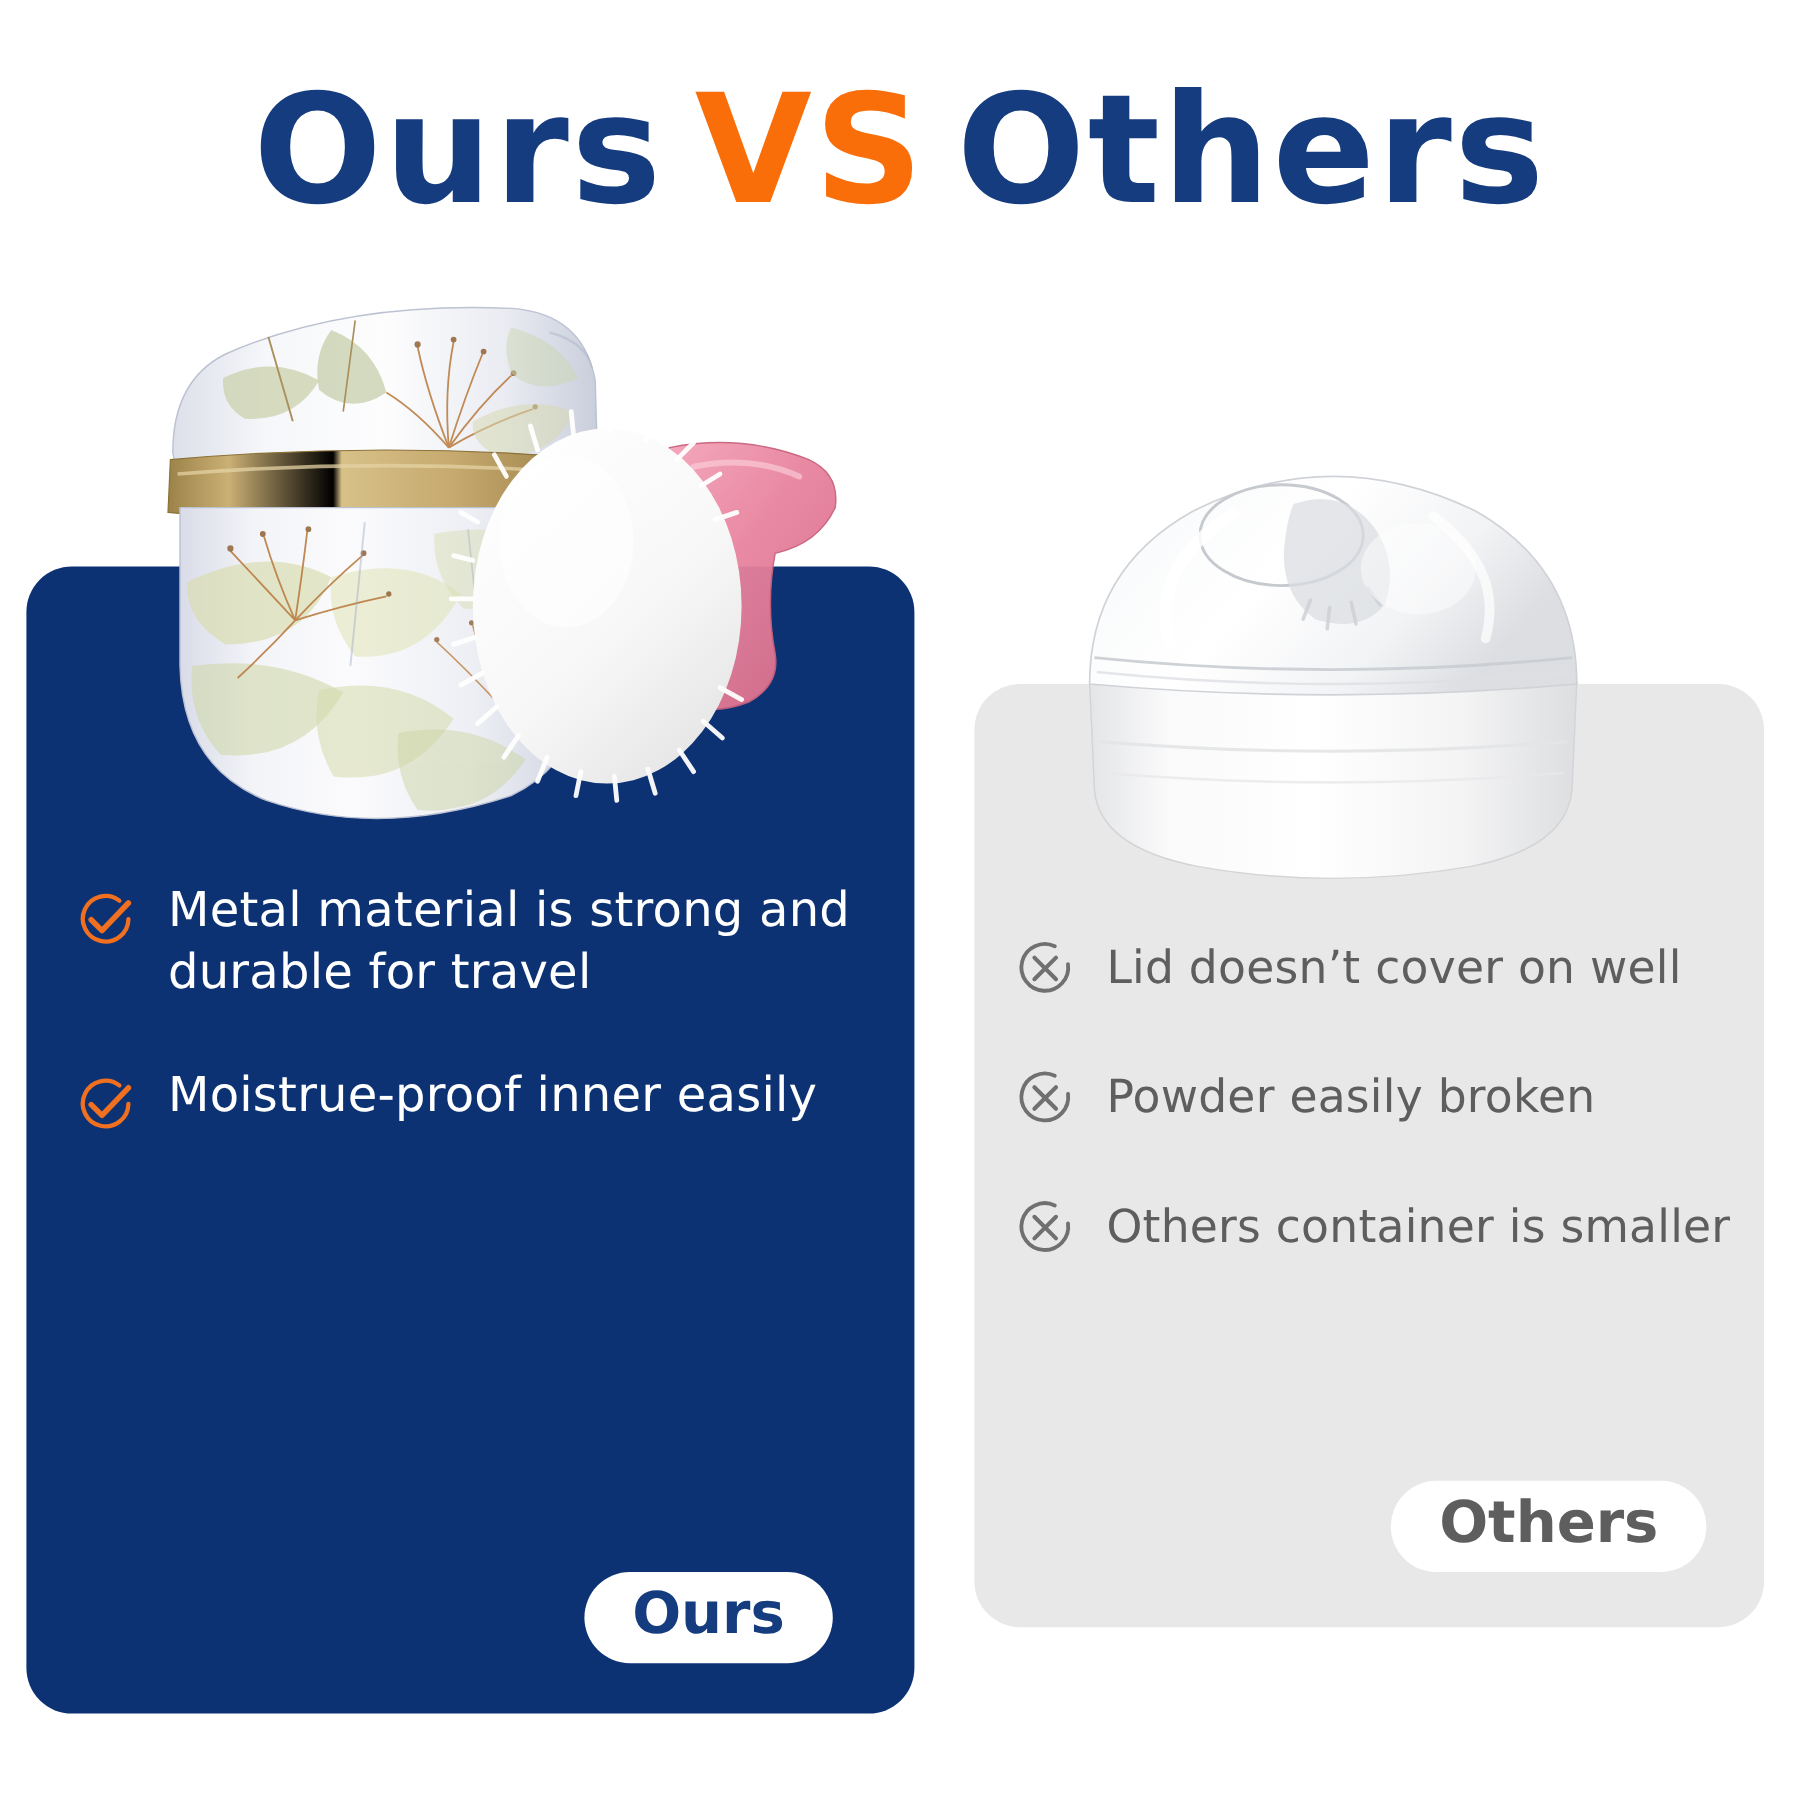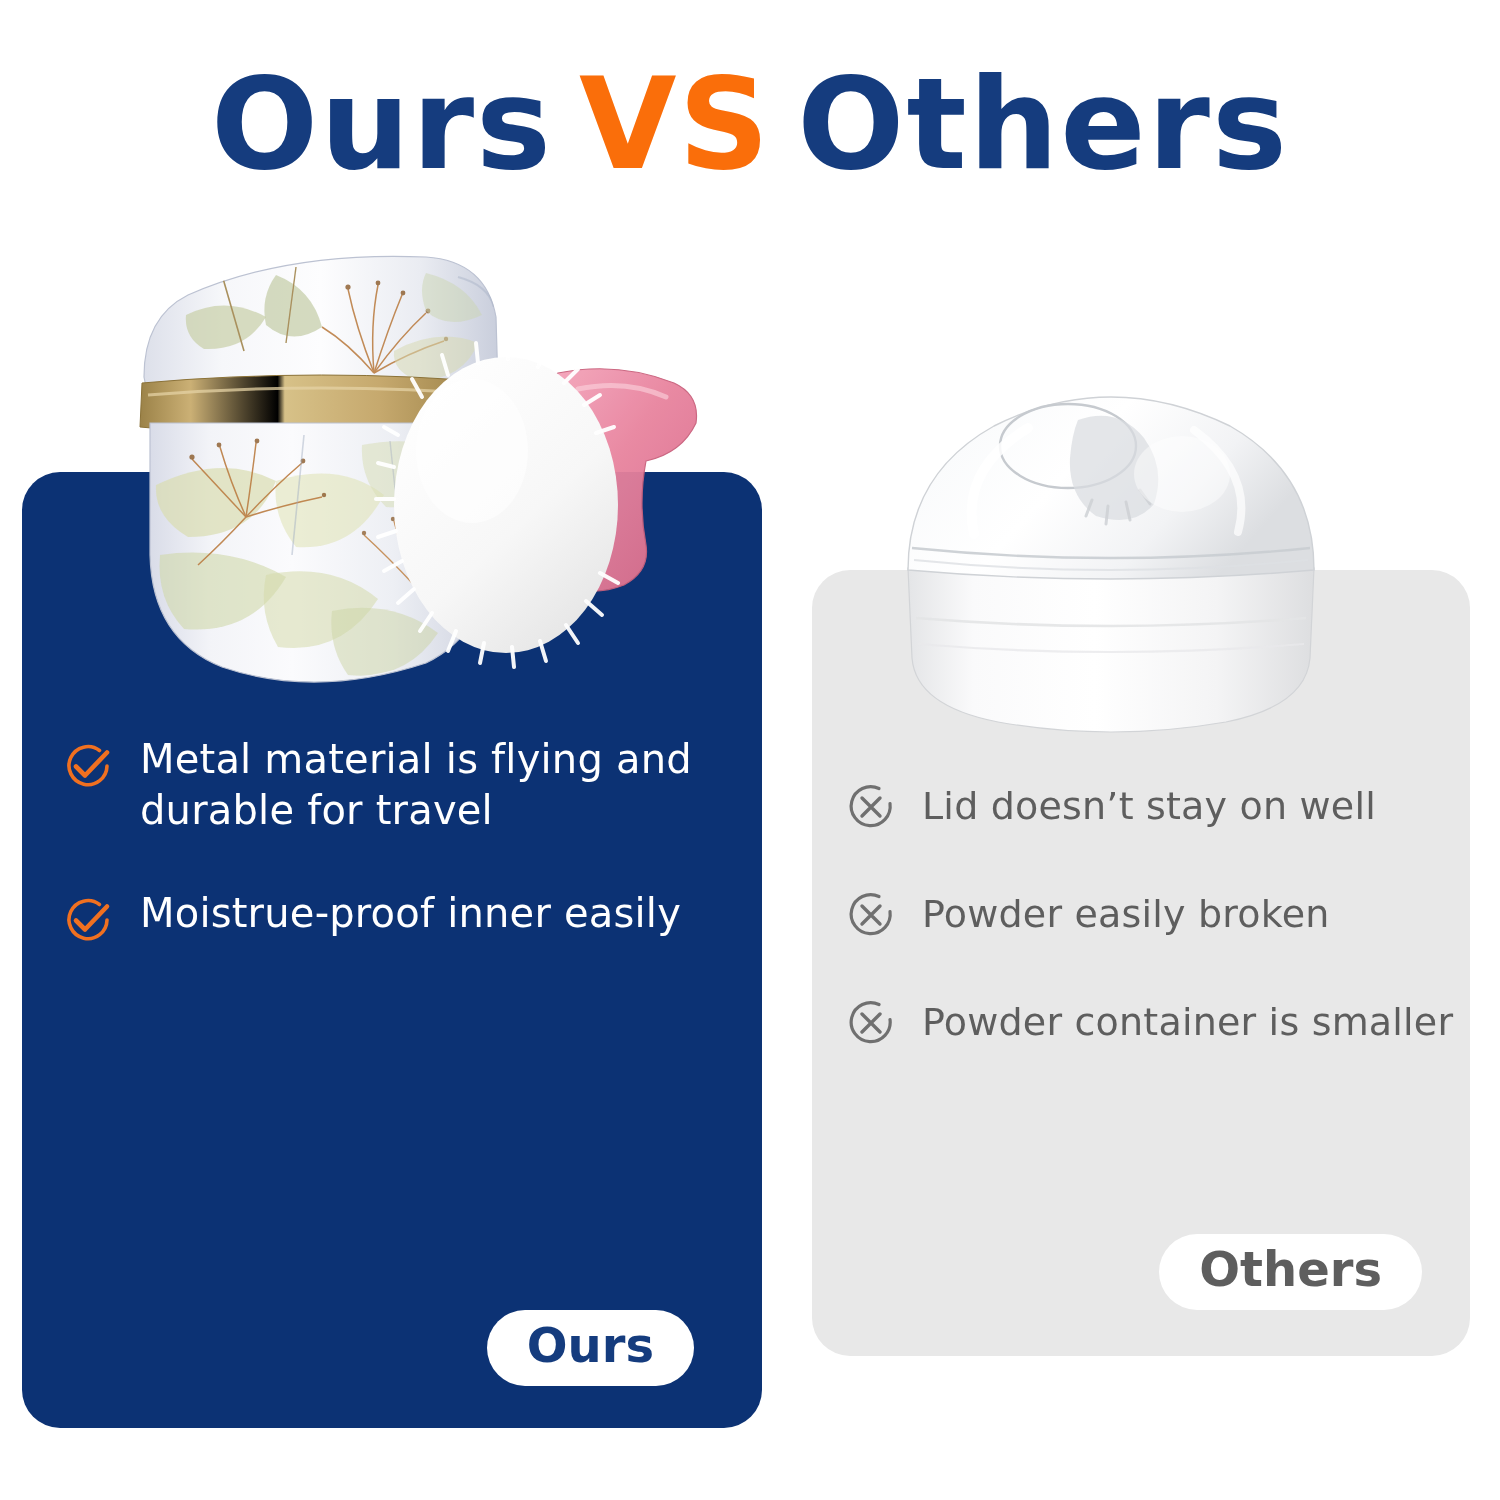--- a/index.html
+++ b/index.html
@@ -164,21 +164,21 @@
 
     <div class="feature-list">
 
       <div class="feature-row">
         <span class="icon-wrap">
           <svg viewBox="0 0 52 52" fill="none">
             <path d="M37.5 10.5 A19 19 0 1 0 45 26" stroke="#F07020" stroke-width="3.6" stroke-linecap="round" fill="none"></path>
             <path d="M14 26.5 L23 35.5 L45 12.5" stroke="#F07020" stroke-width="4.6" stroke-linecap="round" stroke-linejoin="round" fill="none"></path>
           </svg>
         </span>
-        <span class="feature-text">Metal material is flying and durable for travel</span>
+        <span class="feature-text">Metal material is strong and durable for travel</span>
       </div>
 
       <div class="feature-row">
         <span class="icon-wrap">
           <svg viewBox="0 0 52 52" fill="none">
             <path d="M37.5 10.5 A19 19 0 1 0 45 26" stroke="#F07020" stroke-width="3.6" stroke-linecap="round" fill="none"></path>
             <path d="M14 26.5 L23 35.5 L45 12.5" stroke="#F07020" stroke-width="4.6" stroke-linecap="round" stroke-linejoin="round" fill="none"></path>
           </svg>
         </span>
         <span class="feature-text">Moistrue-proof inner easily</span>
@@ -195,41 +195,41 @@
 
     <div class="con-list">
 
       <div class="con-row">
         <span class="con-icon">
           <svg viewBox="0 0 50 50" fill="none">
             <path d="M33 6.5 A19.5 19.5 0 1 0 44 21.5" stroke="#707070" stroke-width="3.2" stroke-linecap="round" fill="none"></path>
             <path d="M16 16 L34 34 M34 16 L16 34" stroke="#707070" stroke-width="3.4" stroke-linecap="round" fill="none"></path>
           </svg>
         </span>
-        <span class="con-text">Lid doesn’t stay on well</span>
+        <span class="con-text">Lid doesn’t cover on well</span>
       </div>
 
       <div class="con-row">
         <span class="con-icon">
           <svg viewBox="0 0 50 50" fill="none">
             <path d="M33 6.5 A19.5 19.5 0 1 0 44 21.5" stroke="#707070" stroke-width="3.2" stroke-linecap="round" fill="none"></path>
             <path d="M16 16 L34 34 M34 16 L16 34" stroke="#707070" stroke-width="3.4" stroke-linecap="round" fill="none"></path>
           </svg>
         </span>
         <span class="con-text">Powder easily broken</span>
       </div>
 
       <div class="con-row">
         <span class="con-icon">
           <svg viewBox="0 0 50 50" fill="none">
             <path d="M33 6.5 A19.5 19.5 0 1 0 44 21.5" stroke="#707070" stroke-width="3.2" stroke-linecap="round" fill="none"></path>
             <path d="M16 16 L34 34 M34 16 L16 34" stroke="#707070" stroke-width="3.4" stroke-linecap="round" fill="none"></path>
           </svg>
         </span>
-        <span class="con-text">Powder container is smaller</span>
+        <span class="con-text">Others container is smaller</span>
       </div>
 
     </div>
 
     <div class="pill pill-others">Others</div>
   </div>
 
   <div class="product-ours">
     <svg viewBox="0 0 620 450" width="620" height="450">
       <defs>

